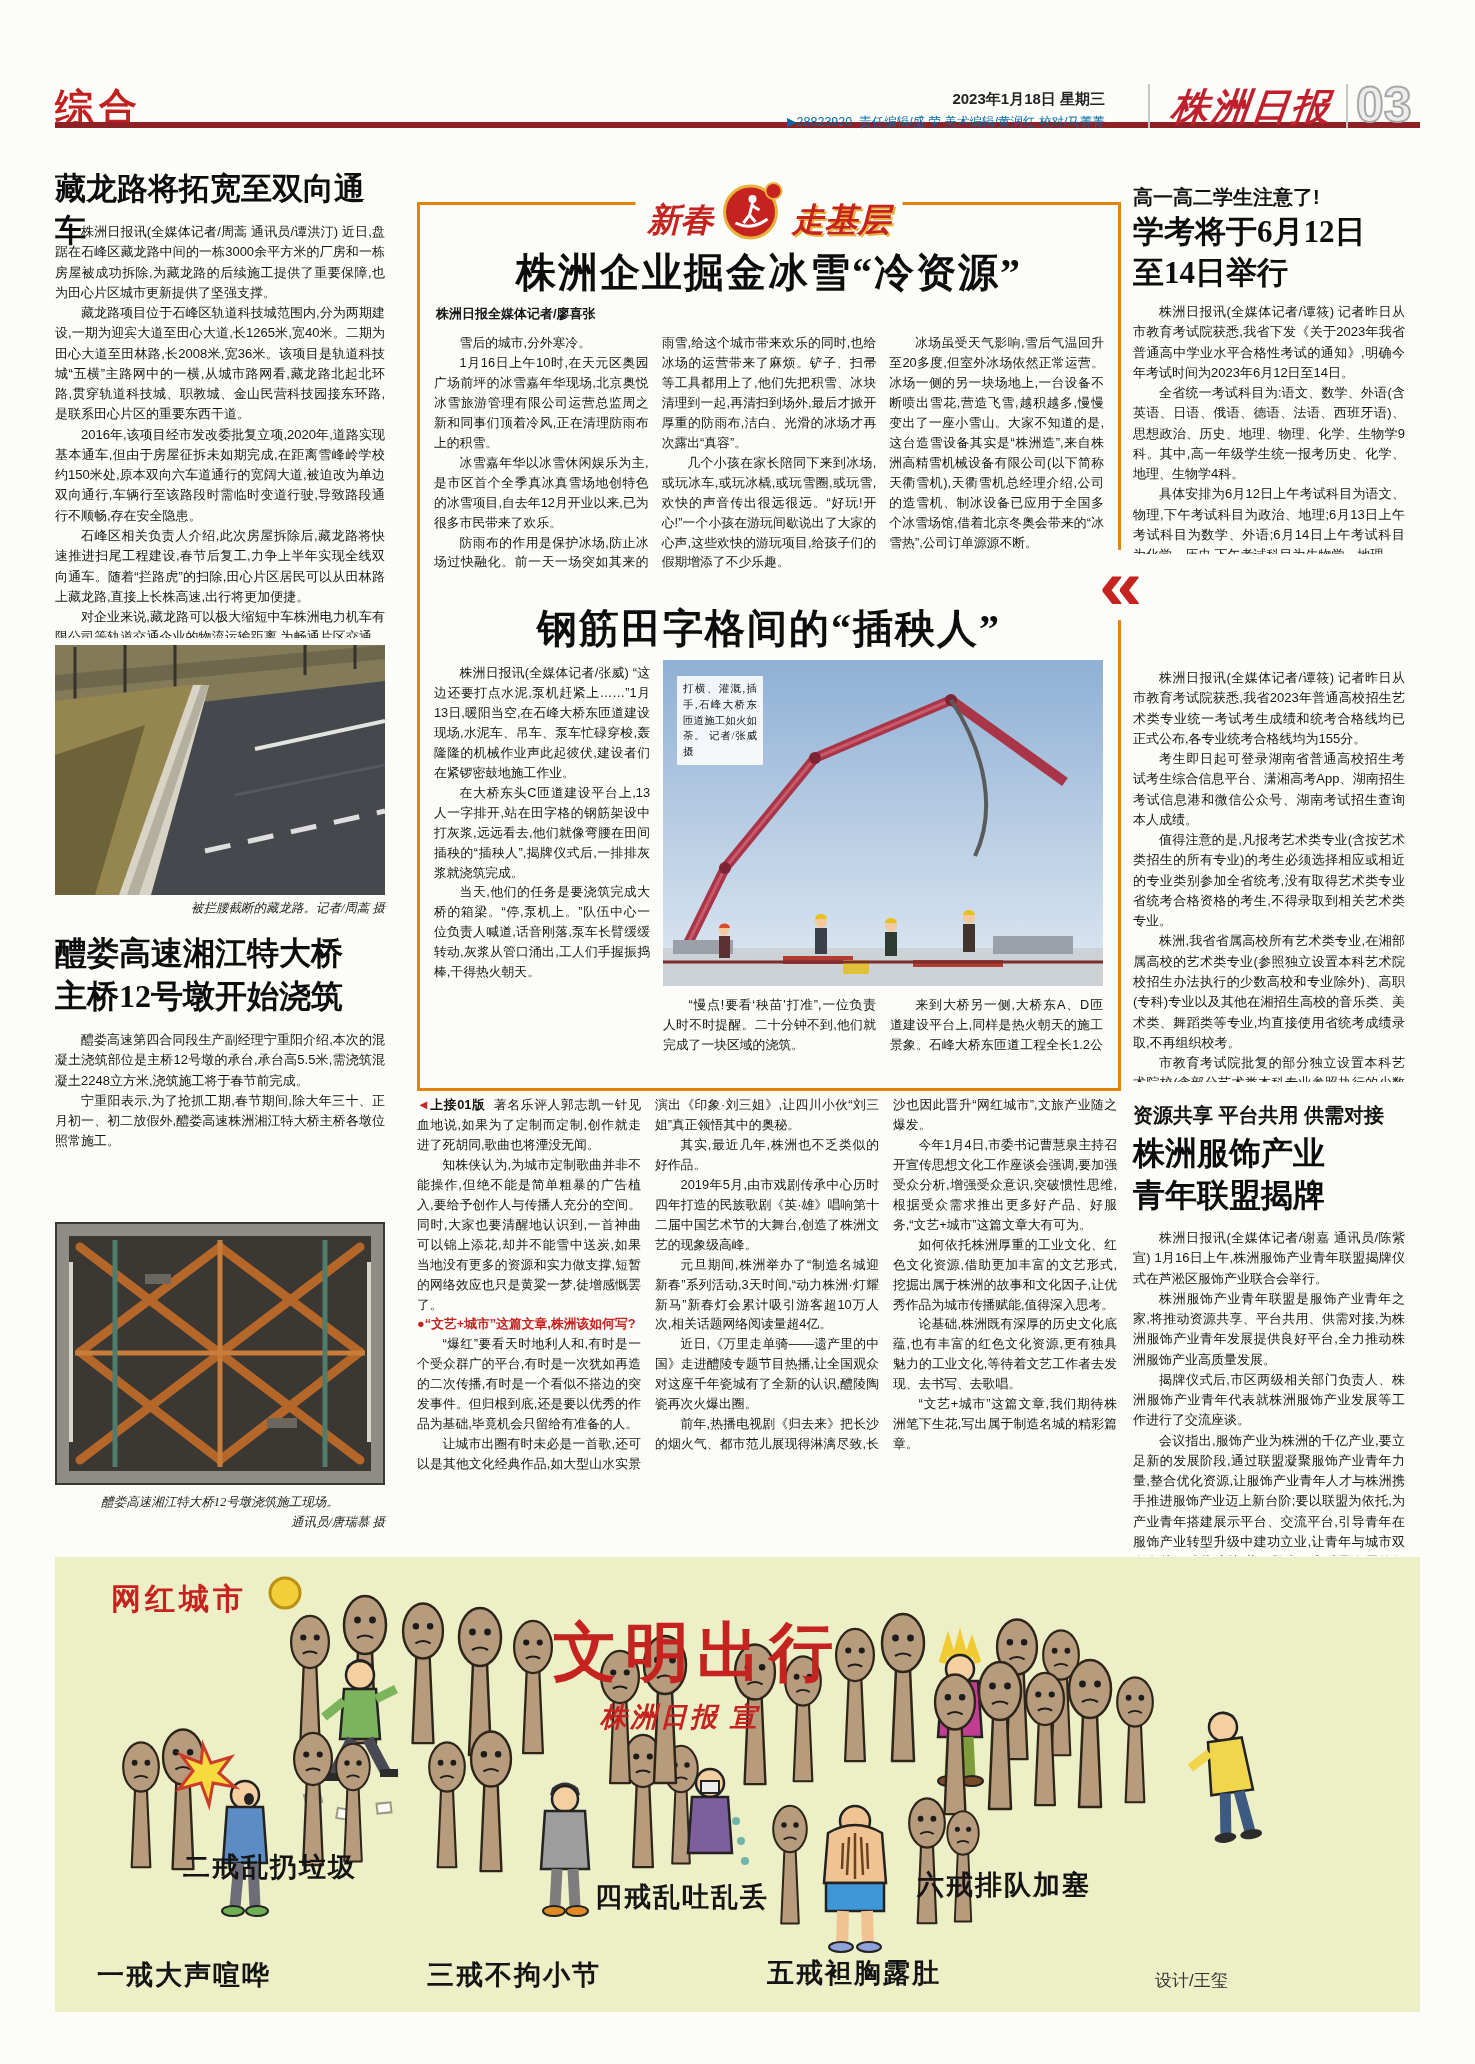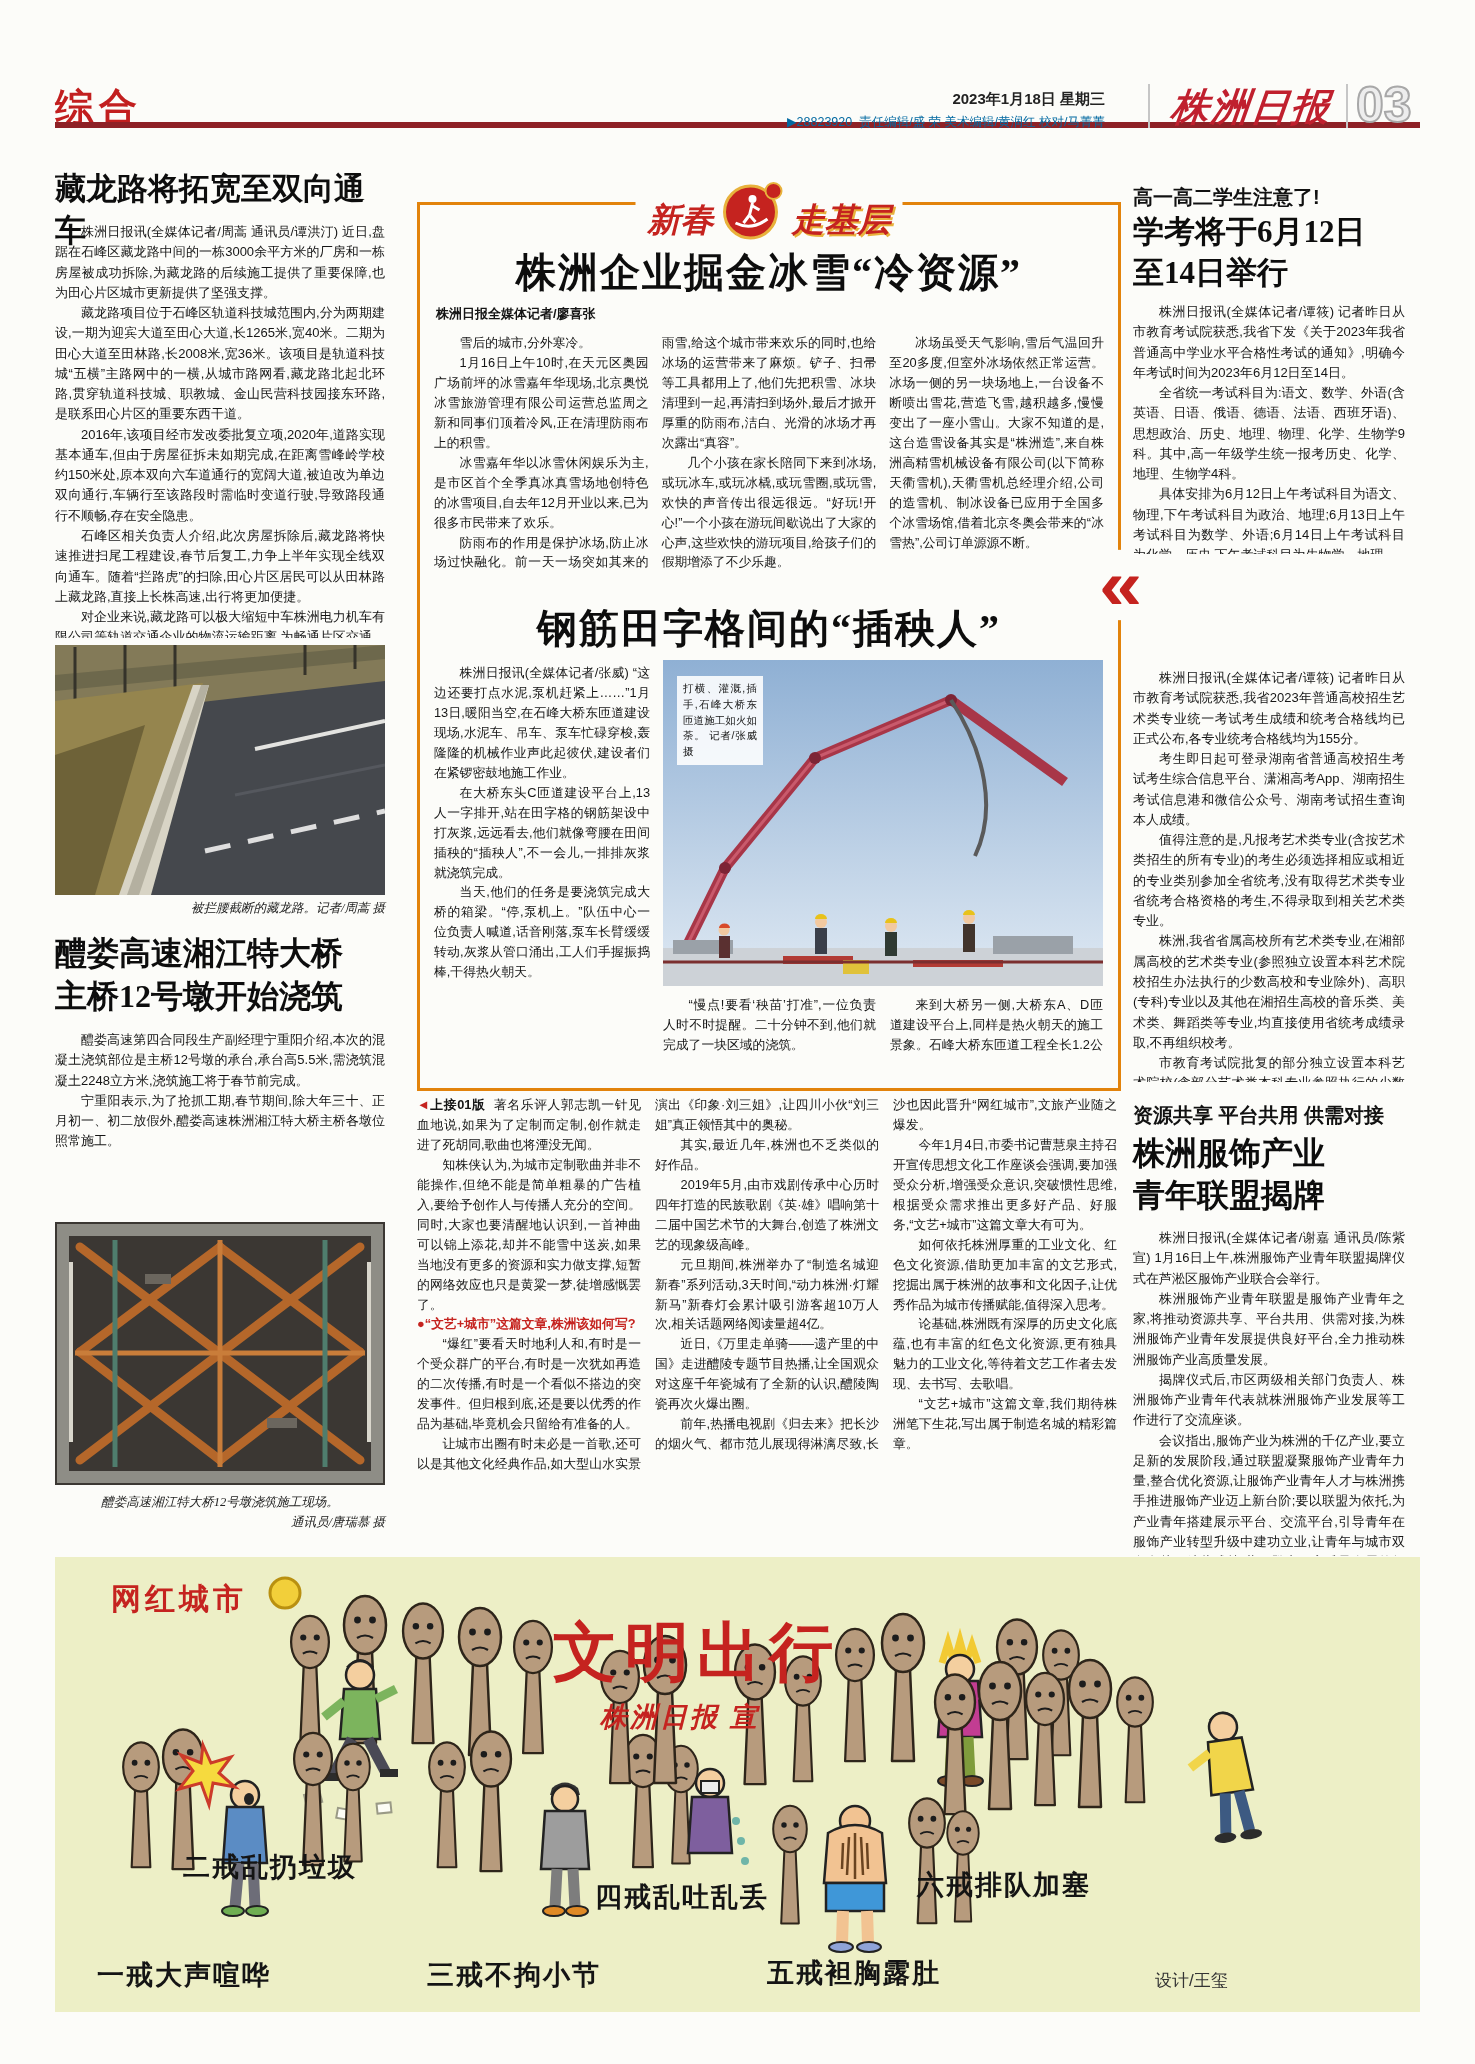--- a/index.html
+++ b/index.html
@@ -160,21 +160,21 @@
       <p>防雨布的作用是保护冰场,防止冰场过快融化。前一天一场突如其来的雨雪,给这个城市带来欢乐的同时,也给冰场的运营带来了麻烦。铲子、扫帚等工具都用上了,他们先把积雪、冰块清理到一起,再清扫到场外,最后才掀开厚重的防雨布,洁白、光滑的冰场才再次露出“真容”。</p>
       <p>几个小孩在家长陪同下来到冰场,或玩冰车,或玩冰橇,或玩雪圈,或玩雪,欢快的声音传出很远很远。“好玩!开心!”一个小孩在游玩间歇说出了大家的心声,这些欢快的游玩项目,给孩子们的假期增添了不少乐趣。</p>
       <p>冰场虽受天气影响,雪后气温回升至20多度,但室外冰场依然正常运营。冰场一侧的另一块场地上,一台设备不断喷出雪花,营造飞雪,越积越多,慢慢变出了一座小雪山。大家不知道的是,这台造雪设备其实是“株洲造”,来自株洲高精雪机械设备有限公司(以下简称天衢雪机),天衢雪机总经理介绍,公司的造雪机、制冰设备已应用于全国多个冰雪场馆,借着北京冬奥会带来的“冰雪热”,公司订单源源不断。</p>
 
     </div>
 
     <div class="abs hl" style="left:0;top:396px;width:698px;text-align:center;font-size:40px;letter-spacing:2px;">钢筋田字格间的“插秧人”</div>
 
     <div class="abs body-text" style="left:14px;top:458px;width:216px;height:412px;font-size:12.8px;">
       <p>株洲日报讯(全媒体记者/张威) “这边还要打点水泥,泵机赶紧上……”1月13日,暖阳当空,在石峰大桥东匝道建设现场,水泥车、吊车、泵车忙碌穿梭,轰隆隆的机械作业声此起彼伏,建设者们在紧锣密鼓地施工作业。</p>
-      <p>在大桥东头C匝道建设平台上,13人一字排开,站在田字格的钢筋架设中打灰浆,远远看去,他们就像弯腰在田间插秧的“插秧人”,不一会儿,一排排灰浆就浇筑完成。</p>
+      <p>在大桥东头C匝道建设平台上,13人一字排开,站在田字格的钢筋架设中打灰浆,远远看去,他们就像弯腰在田间插秧的“插秧人”,揭牌仪式后,一排排灰浆就浇筑完成。</p>
       <p>当天,他们的任务是要浇筑完成大桥的箱梁。“停,泵机上。”队伍中心一位负责人喊道,话音刚落,泵车长臂缓缓转动,灰浆从管口涌出,工人们手握振捣棒,干得热火朝天。</p>
     </div>
 
     <div class="abs photo" style="left:243px;top:455px;width:440px;height:326px;">
       <svg width="440" height="326" viewBox="0 0 440 326">
         <defs>
           <linearGradient id="sky" x1="0" y1="0" x2="0" y2="1">
             <stop offset="0" stop-color="#8fb0d4"></stop>
               <stop offset="1" stop-color="#dfe9f3"></stop>
           </linearGradient>
@@ -207,21 +207,21 @@
             <path d="M222,263 a6,5 0 0 1 12,0" fill="#e8c21a"></path>
           <rect x="300" y="264" width="12" height="28" fill="#41342c"></rect>
             <circle cx="306" cy="258" r="6" fill="#f2c9a0"></circle>
             <path d="M300,255 a6,5 0 0 1 12,0" fill="#e8c21a"></path>
           <rect x="56" y="276" width="11" height="22" fill="#5a3030"></rect>
             <circle cx="61" cy="270" r="5.5" fill="#f2c9a0"></circle>
             <path d="M56,268 a5.5,4.5 0 0 1 11,0" fill="#d84a2a"></path>
         </g>
         <line x1="0" y1="302" x2="440" y2="302" stroke="#7b2f2f" stroke-width="3"></line>
       </svg>
-      <div class="abs" style="left:14px;top:16px;width:74px;background:rgba(255,255,255,.88);padding:5px 6px;font-size:10.5px;line-height:1.5;text-align:justify;font-family:Liberation Sans, sans-serif;">打横、灌溉,插手,石峰大桥东匝道施工如火如荼。 记者/张威 摄</div>
+      <div class="abs" style="left:14px;top:16px;width:74px;background:rgba(255,255,255,.88);padding:5px 6px;font-size:10.5px;line-height:1.5;text-align:justify;font-family:Liberation Serif, serif;">打横、灌溉,插手,石峰大桥东匝道施工如火如荼。 记者/张威 摄</div>
     </div>
 
     <div class="abs body-text" style="left:243px;top:790px;width:440px;height:84px;column-count:2;column-gap:14px;font-size:12.8px;">
       <p>“慢点!要看‘秧苗’打准”,一位负责人时不时提醒。二十分钟不到,他们就完成了一块区域的浇筑。</p>
       <p>来到大桥另一侧,大桥东A、D匝道建设平台上,同样是热火朝天的施工景象。石峰大桥东匝道工程全长1.2公里,项目建成后,将极大缓解石峰大桥的交通压力,畅通株洲城区南北交通。</p>
 
     </div>
   </div>
 
   <div class="abs quote-mark">«</div>

